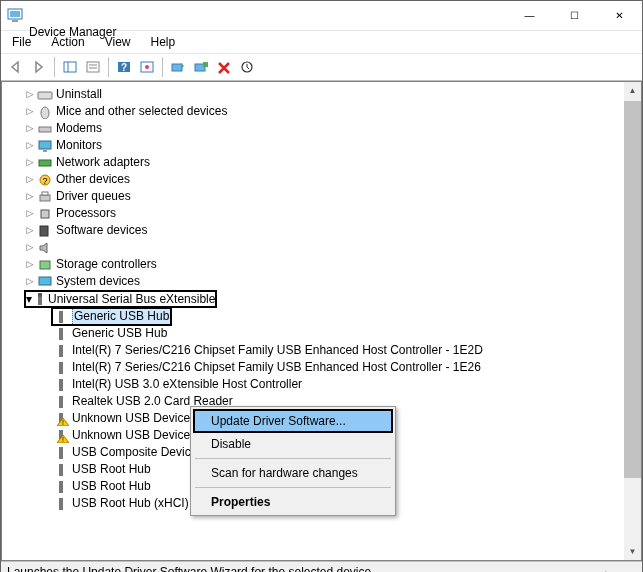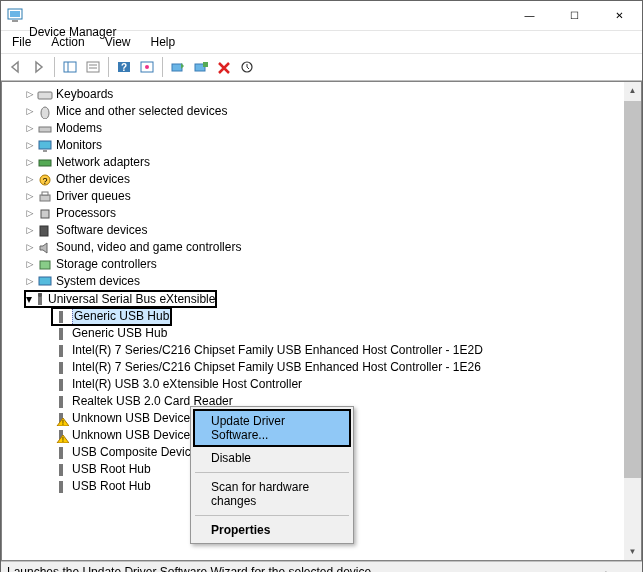--- a/index.html
+++ b/index.html
@@ -15,21 +15,21 @@
 .tbtn { width: 22px; height: 22px; display: flex; align-items: center; justify-content: center; }
 .divider { width: 1px; height: 20px; background: #c0c0c0; margin: 0 3px; }
 .tree { padding: 4px 0; position: relative; height: 480px; border: 1px solid #828282; margin: 0; overflow: hidden; }
 .node { display: flex; align-items: center; height: 17px; line-height: 17px; white-space: nowrap; }
 .node .twisty { width: 12px; text-align: center; color: #666; font-size: 9px; }
 .node .spacer { display: inline-block; }
 .node .icon { width: 16px; height: 16px; display: inline-flex; align-items: center; justify-content: center; margin: 0 3px 0 1px; flex: 0 0 16px; }
 .node.selected .label { background: #cde8ff; border: 1px dotted #66a; padding: 0 1px; }
 .node.boxed { outline: 2px solid #000; outline-offset: -1px; display: inline-flex; }
 .group-box { border: 2px solid #000; display: inline-flex; align-items: center; }
-.context { position: absolute; left: 188px; top: 324px; width: 164px; background: #f0f0f0; border: 1px solid #979797; box-shadow: 2px 2px 4px rgba(0,0,0,0.3); padding: 2px; }
+.context { position: absolute; left: 188px; top: 324px; width: 206px; background: #f0f0f0; border: 1px solid #979797; box-shadow: 2px 2px 4px rgba(0,0,0,0.3); padding: 2px; }
 .context .citem { padding: 4px 24px 4px 18px; font-size: 12px; }
 .context .citem.hl { background: #90c8f6; border: 2px solid #000; margin: 0px; padding: 3px 22px 3px 16px; }
 .context hr { border: none; border-top: 1px solid #c0c0c0; margin: 3px 2px; }
 .context .bold { font-weight: bold; }
 .status { border-top: 1px solid #c0c0c0; padding: 3px 6px; font-size: 12px; background: #f0f0f0; }
 .watermark { position: absolute; right: 6px; bottom: 2px; font-size: 11px; color: #aaa; }
 .wrap { position: relative; }
 .scrollbar { position: absolute; right: 0; top: 0; bottom: 0; width: 17px; background: #f0f0f0; display: flex; flex-direction: column; }
 .sbbtn { height: 17px; background: #f0f0f0; display: flex; align-items: center; justify-content: center; font-size: 8px; color: #555; }
 .sbtrack { flex: 1; background: #f0f0f0; }
@@ -129,21 +129,21 @@
 
   <div class="tree">
     <div class="node">
           <span class="spacer" style="width:22px"></span>
           <span class="twisty">▷</span>
           <span class="icon">
             <svg width="16" height="12">
               <rect x="1" y="3" width="14" height="7" rx="1" fill="#ddd" stroke="#777"></rect>
             </svg>
           </span>
-          <span class="label">Keyboards</span>
+          <span class="label">Uninstall</span>
         </div>
     <div class="node">
           <span class="spacer" style="width:22px"></span>
           <span class="twisty">▷</span>
           <span class="icon">
             <svg width="16" height="14">
               <ellipse cx="8" cy="8" rx="4" ry="6" fill="#ddd" stroke="#777"></ellipse>
             </svg>
           </span>
           <span class="label">Mice and other selected devices</span>
@@ -222,21 +222,20 @@
           <span class="label">Software devices</span>
         </div>
     <div class="node">
           <span class="spacer" style="width:22px"></span>
           <span class="twisty">▷</span>
           <span class="icon">
             <svg width="16" height="14">
               <path d="M3 5 L6 5 L10 2 L10 12 L6 9 L3 9 Z" fill="#bbb" stroke="#666"></path>
             </svg>
           </span>
-          <span class="label">Sound, video and game controllers</span>
         </div>
     <div class="node">
           <span class="spacer" style="width:22px"></span>
           <span class="twisty">▷</span>
           <span class="icon">
             <svg width="16" height="14">
               <rect x="3" y="3" width="10" height="8" fill="#8c8" stroke="#474"></rect>
             </svg>
           </span>
           <span class="label">Storage controllers</span>
@@ -364,20 +363,29 @@
         </div>
     <div class="node">
           <span class="spacer" style="width:50px"></span>
           <span class="icon">
             <svg width="16" height="14">
               <rect x="6" y="1" width="4" height="12" fill="#777"></rect>
             </svg>
           </span>
           <span class="label">USB Root Hub</span>
         </div>
+    <div class="node">
+          <span class="spacer" style="width:50px"></span>
+          <span class="icon">
+            <svg width="16" height="14">
+              <rect x="6" y="1" width="4" height="12" fill="#777"></rect>
+            </svg>
+          </span>
+          <span class="label">USB Root Hub (xHCI)</span>
+        </div>
 
     <div class="context">
       <div class="citem hl">Update Driver Software...</div>
       <div class="citem">Disable</div>
       <hr>
       <div class="citem">Scan for hardware changes</div>
       <hr>
       <div class="citem bold">Properties</div>
     </div>
 

